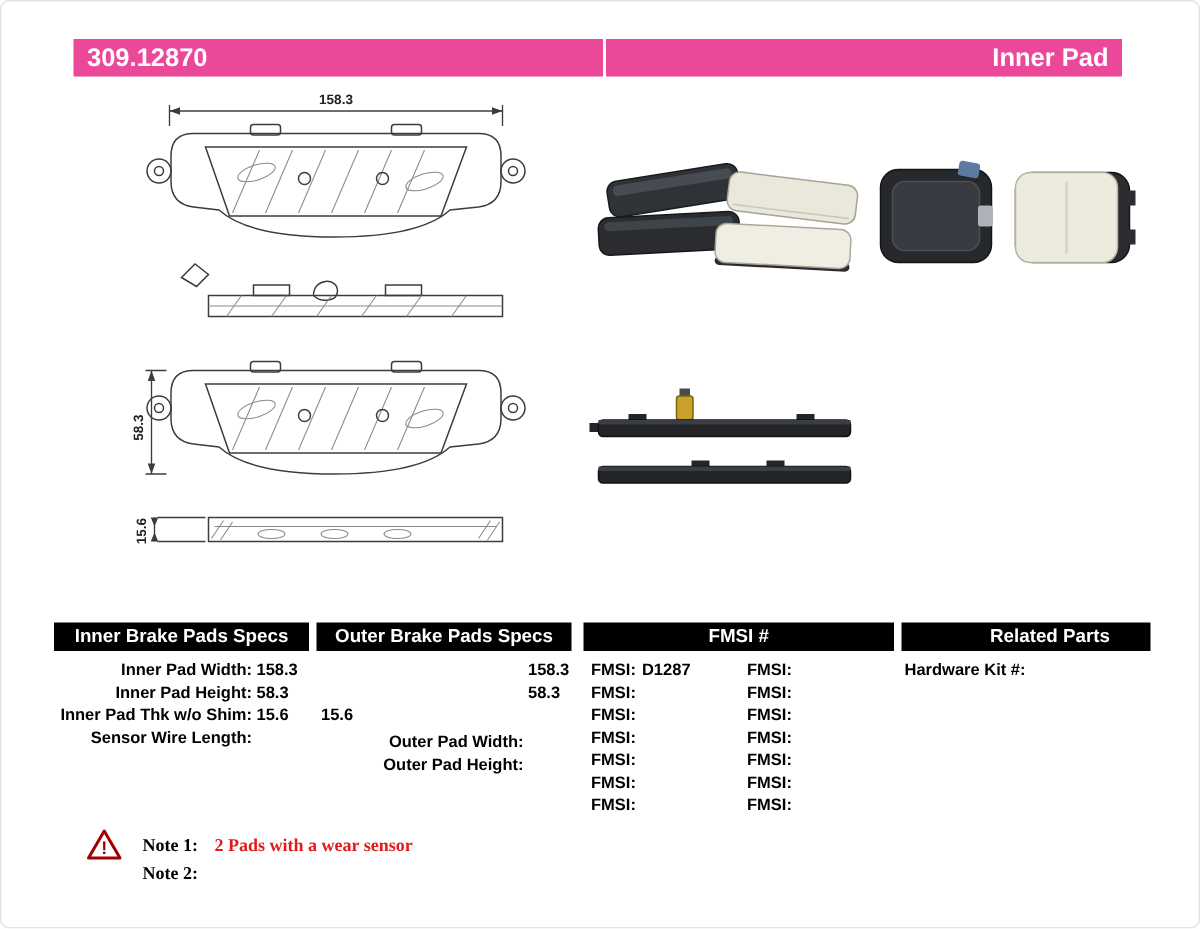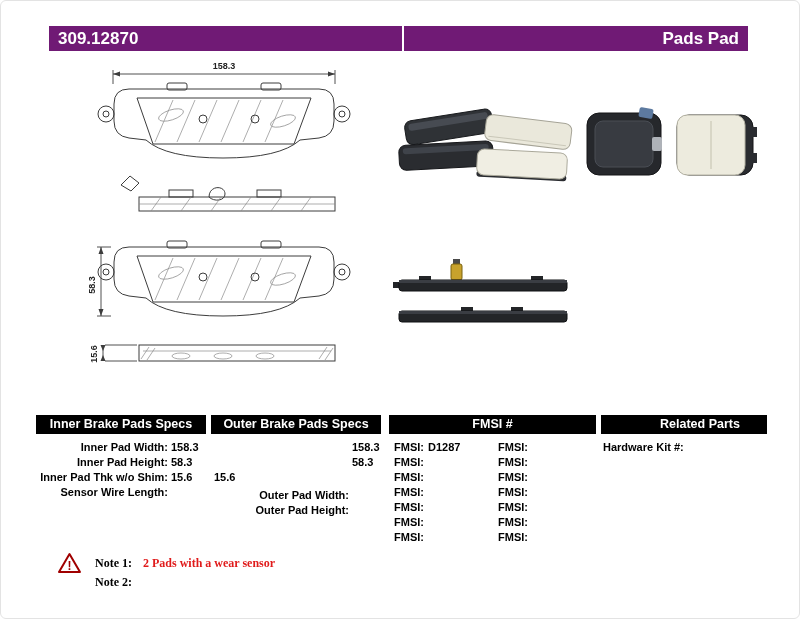--- a/index.html
+++ b/index.html
@@ -2,21 +2,21 @@
 <html><head>
 <meta charset="utf-8">
 <style>
   * { margin:0; padding:0; box-sizing:border-box; }
   html,body { background:#ffffff; }
   body { font-family:"Liberation Sans", sans-serif; color:#000; }
   .page { position:relative; width:800px; height:619px; background:#fff;
           border:1px solid #e3e3e3; border-radius:6px; overflow:hidden; }
 
   
-  .hbar { position:absolute; top:25px; height:25px; background:#701a75; color:#fff;
+  .hbar { position:absolute; top:25px; height:25px; background:#ec4899; color:#fff;
           font-weight:bold; font-size:17px; line-height:25px; }
   .hbar-left  { left:48px;  width:353px; padding-left:9px; }
   .hbar-right { left:403px; width:344px; text-align:right; padding-right:9px; }
 
   
   .fig { position:absolute; }
 
   
   .sec-hdr { position:absolute; top:414px; height:19px; background:#000; color:#fff;
              font-weight:bold; font-size:12.5px; line-height:19px; text-align:center; }
@@ -60,21 +60,21 @@
 </style>
 </head>
 <body>
 
 <div class="page">
 
   <div class="hbar hbar-left">
     <span>309.12870</span>
   </div>
   <div class="hbar hbar-right">
-    <span>Pads Pad</span>
+    <span>Inner Pad</span>
   </div>
 
   <svg class="fig" style="left:50px; top:56px;" width="335" height="348" viewBox="0 0 335 348">
 
     <g>
       <text class="dim-text" x="173" y="12" text-anchor="middle">158.3</text>
       <line class="dim-line" x1="62" y1="17" x2="284" y2="17"></line>
       <path class="dim-arrow" d="M62,17 l7,-2.5 v5 Z"></path>
       <path class="dim-arrow" d="M284,17 l-7,-2.5 v5 Z"></path>
       <line class="dim-line" x1="62" y1="13" x2="62" y2="27"></line>

